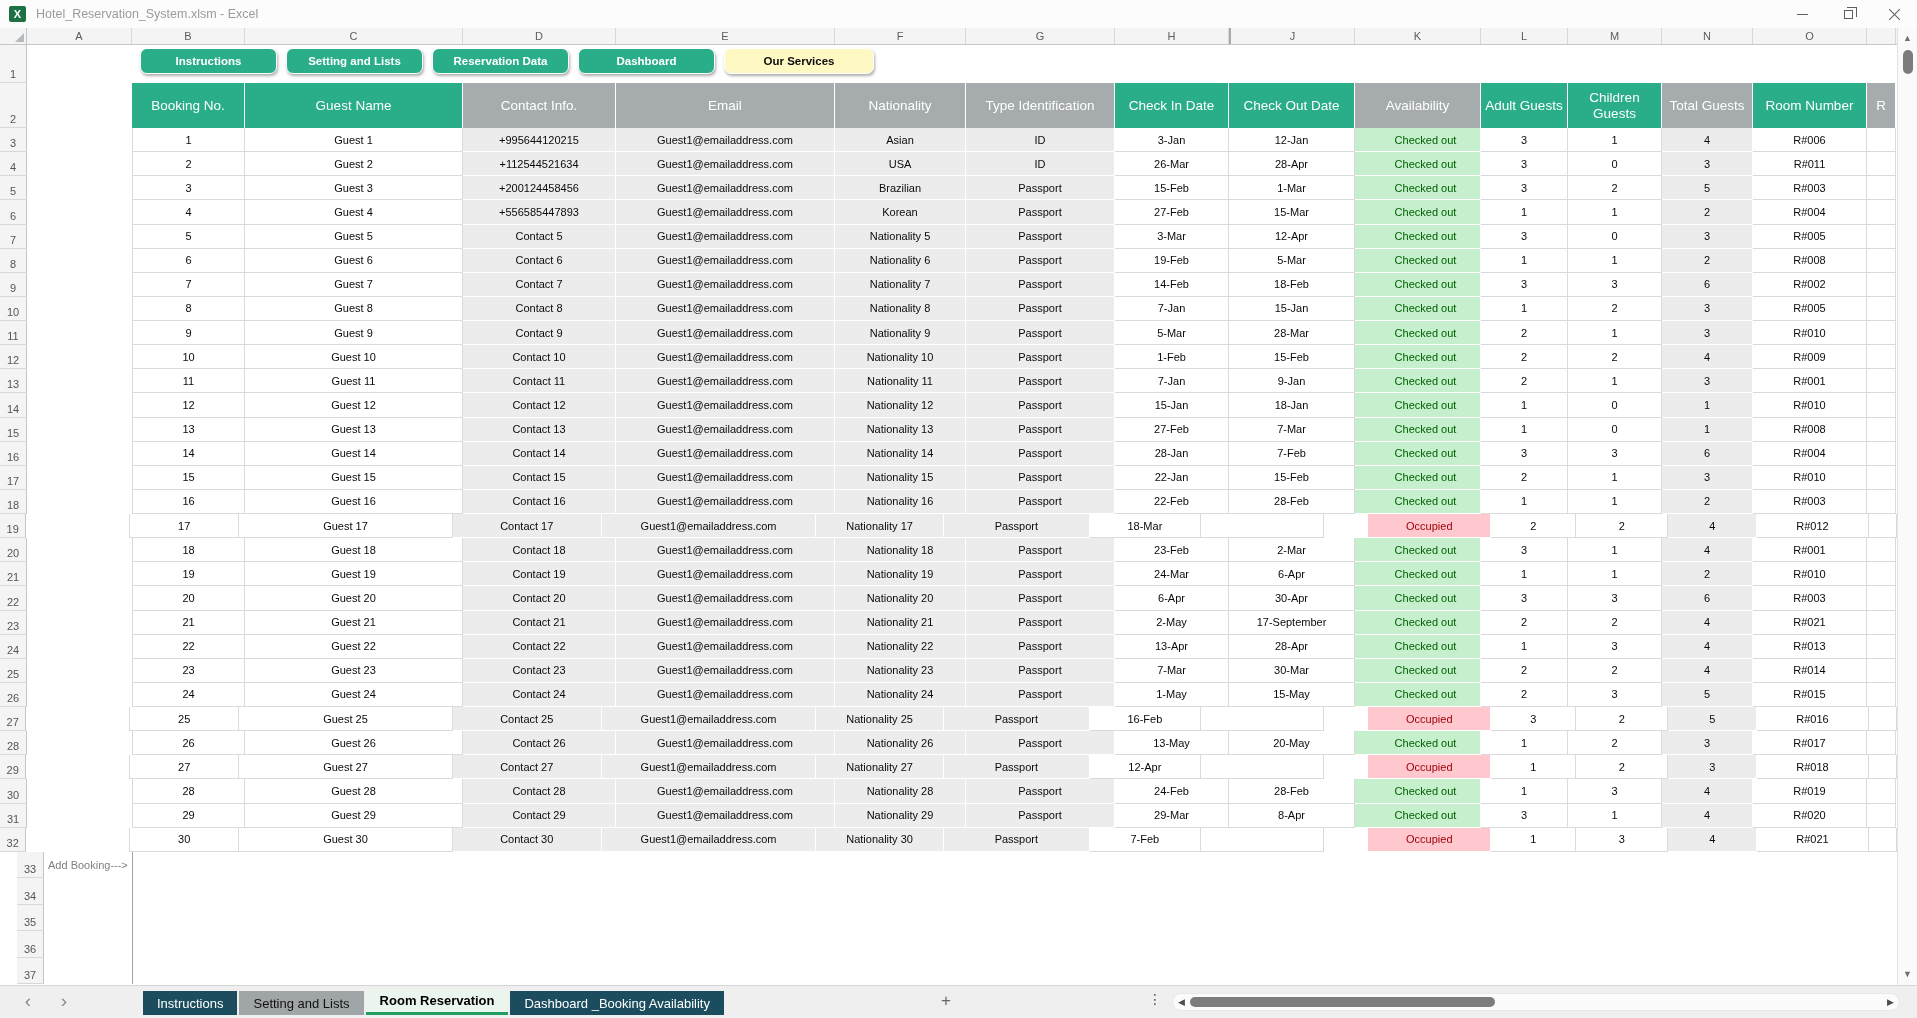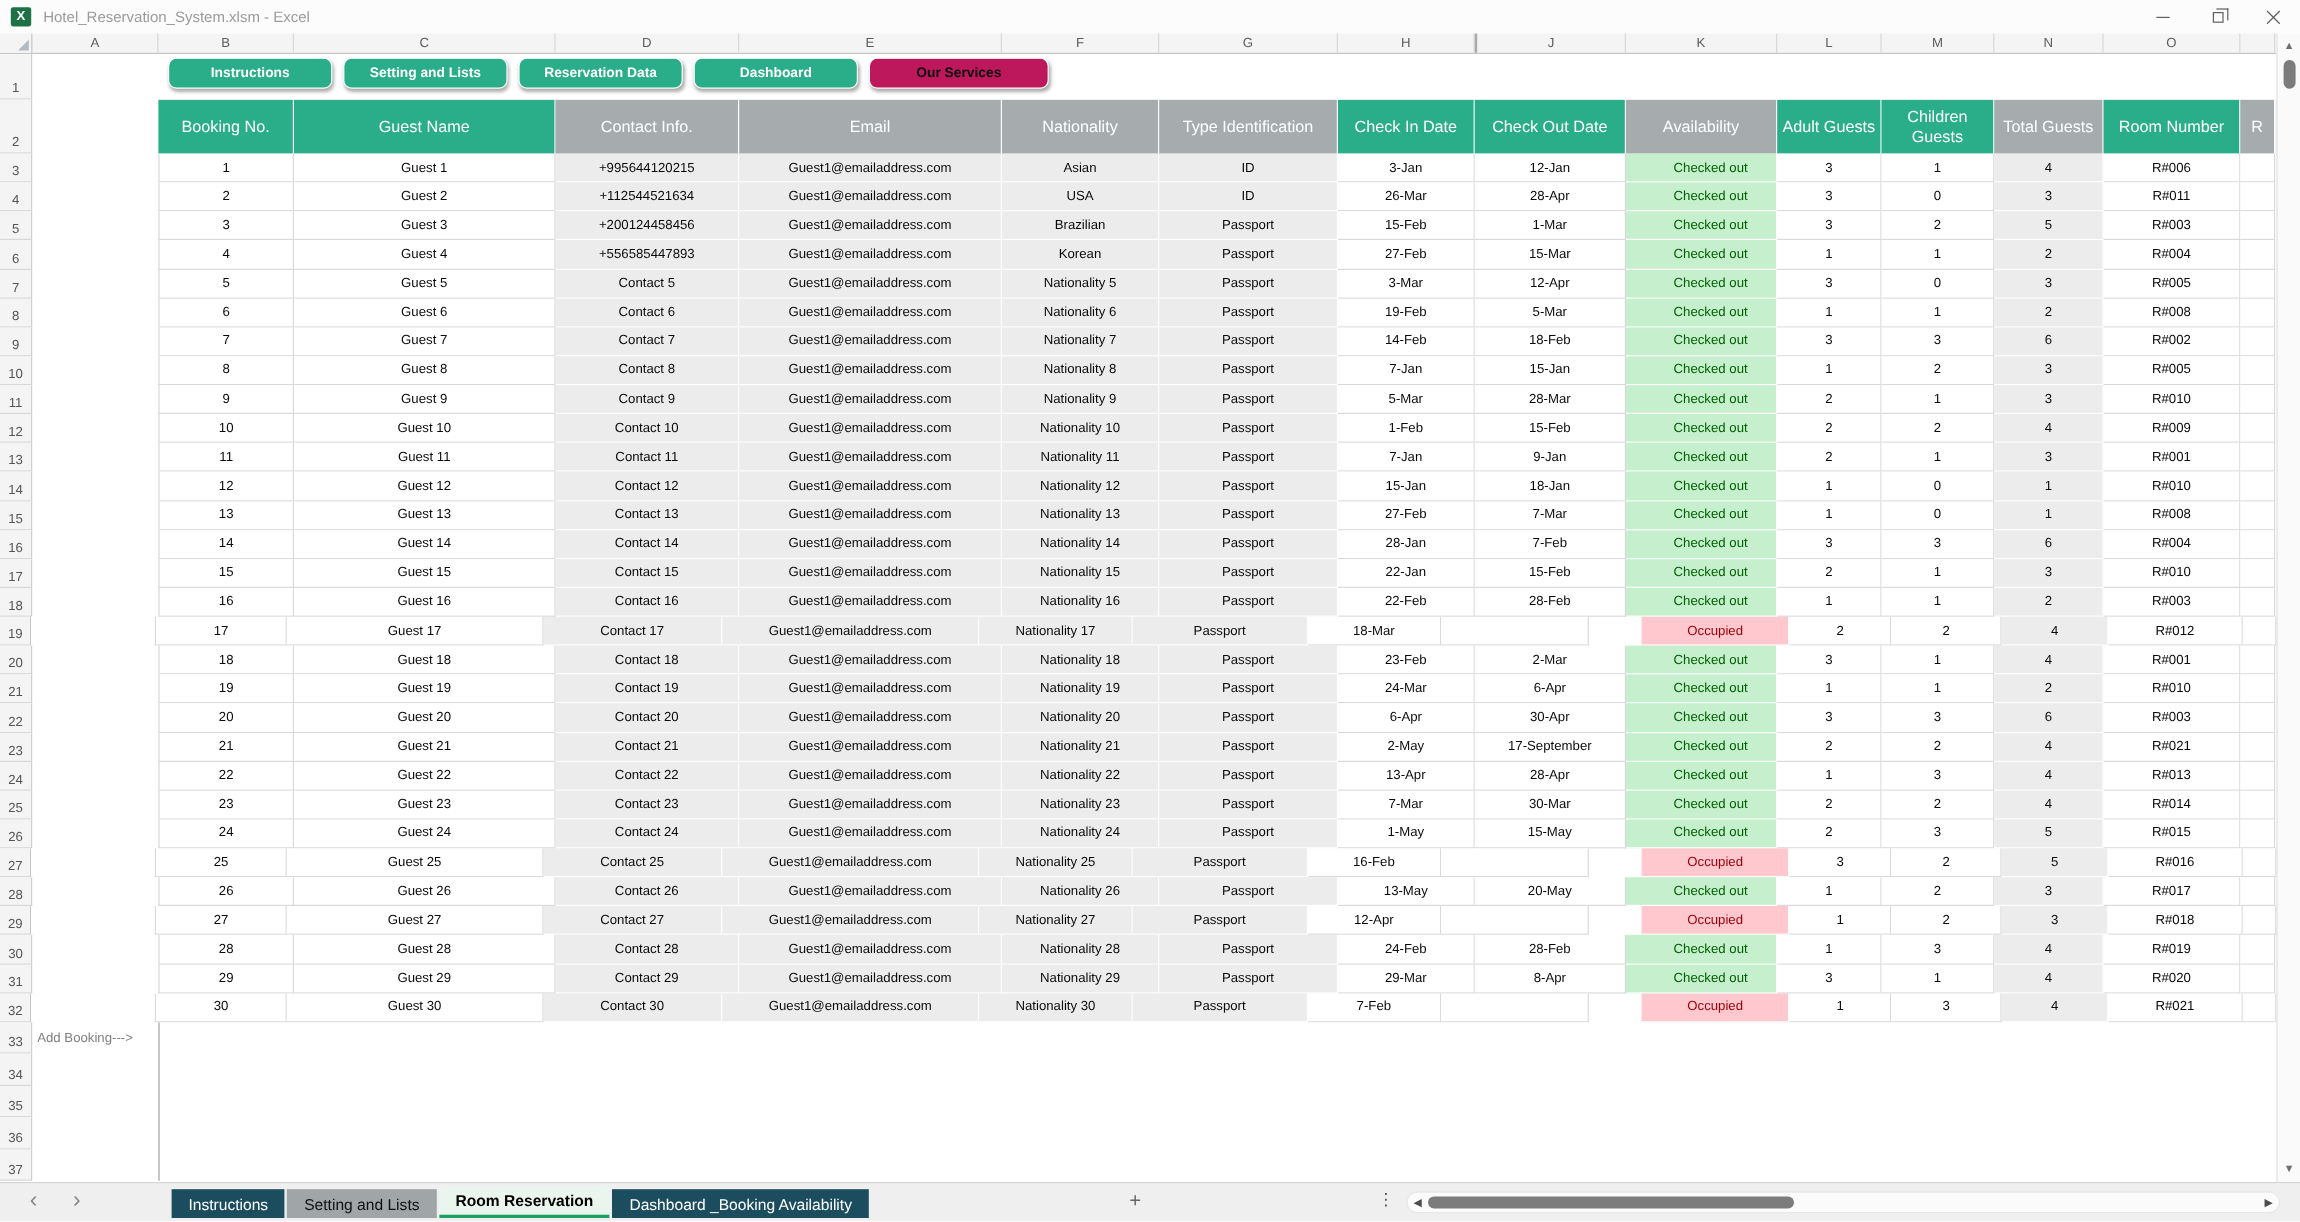--- a/index.html
+++ b/index.html
@@ -43,37 +43,37 @@
   .srow { display:flex; }
   .row-hd { background:#F4F4F4; border-right:1px solid #C6C6C6; border-bottom:1px solid #D8D8D8; color:#555;
     font-size:11px; display:flex; align-items:flex-end; justify-content:center; padding-bottom:2px; }
   .row-body { flex:1; position:relative; background:#fff; }
 
   .row-1 { height:38px; }
   .btn-strip { position:absolute; left:113px; top:3px; display:flex; gap:9px; }
   .nav-btn { height:26px; border-radius:7px; border:1.5px solid #fff; box-shadow:1px 2px 3px rgba(0,0,0,.32);
     font-size:11.5px; font-weight:bold; display:flex; align-items:center; justify-content:center; padding:0 4px; }
   .nav-btn.green { background:var(--green); color:#fff; width:137px; }
-  .nav-btn.gray  { background:#be185d; color:#0d0d0d; width:150px; }
+  .nav-btn.gray  { background:#fef9c3; color:#0d0d0d; width:150px; }
 
   .row-2 { height:45px; }
   .th { display:flex; align-items:center; justify-content:center; text-align:center; color:#fff;
     font-size:13.5px; line-height:1.12; border-right:1px solid #fff; padding:0 2px; overflow:hidden; }
   .th.green { background:var(--green); } .th.gray { background:var(--hgray); }
   .spacer-a { background:#fff; }
 
   .data-row { display:flex; height:24.133px; }
   .cell { display:flex; align-items:center; justify-content:center; font-size:11px; color:#0a0a0a; overflow:hidden; white-space:nowrap; }
   .cell.lite  { background:#fff;     border-right:1px solid #DADADA; border-bottom:1px solid #DADADA; }
   .cell.shade { background:#ECECEC;  border-right:1px solid #fff;    border-bottom:1px solid #fff; }
   .cell.first { border-left:1px solid #DADADA; }
   .cell.avail-good { background:var(--goodbg); color:var(--goodtx); border-right:1px solid #fff; border-bottom:1px solid #fff;padding-left:16px; }
   .cell.avail-occ  { background:var(--occbg);  color:var(--occtx);  border-right:1px solid #fff; border-bottom:1px solid #fff;margin-left:44px; }
 
-  .tail-row { display:flex; height:26.5px; }
+  .tail-row { display:flex; height:26.5px;padding-left:17px; }
   .add-booking { font-size:11px; color:#808080; display:flex; align-items:center; padding-left:4px; height:100%; }
   .col-b-line { position:absolute; left:132px; top:824px; width:1px; height:132px; background:#A3A3A3; }
 
   
   .vscroll { position:absolute; top:28px; right:0; width:20px; height:957px; background:#FAFAFA;
     border-left:1px solid #E2E2E2; display:flex; flex-direction:column; align-items:center; }
   .vs-arrow { color:#6f6f6f; font-size:9px; line-height:9px; margin-top:6px; }
   .vs-thumb { width:10px; height:24px; background:#7C7C7C; border-radius:5px; margin-top:7px; }
   .vs-arrow.down { margin-top:auto; margin-bottom:6px; }
 

